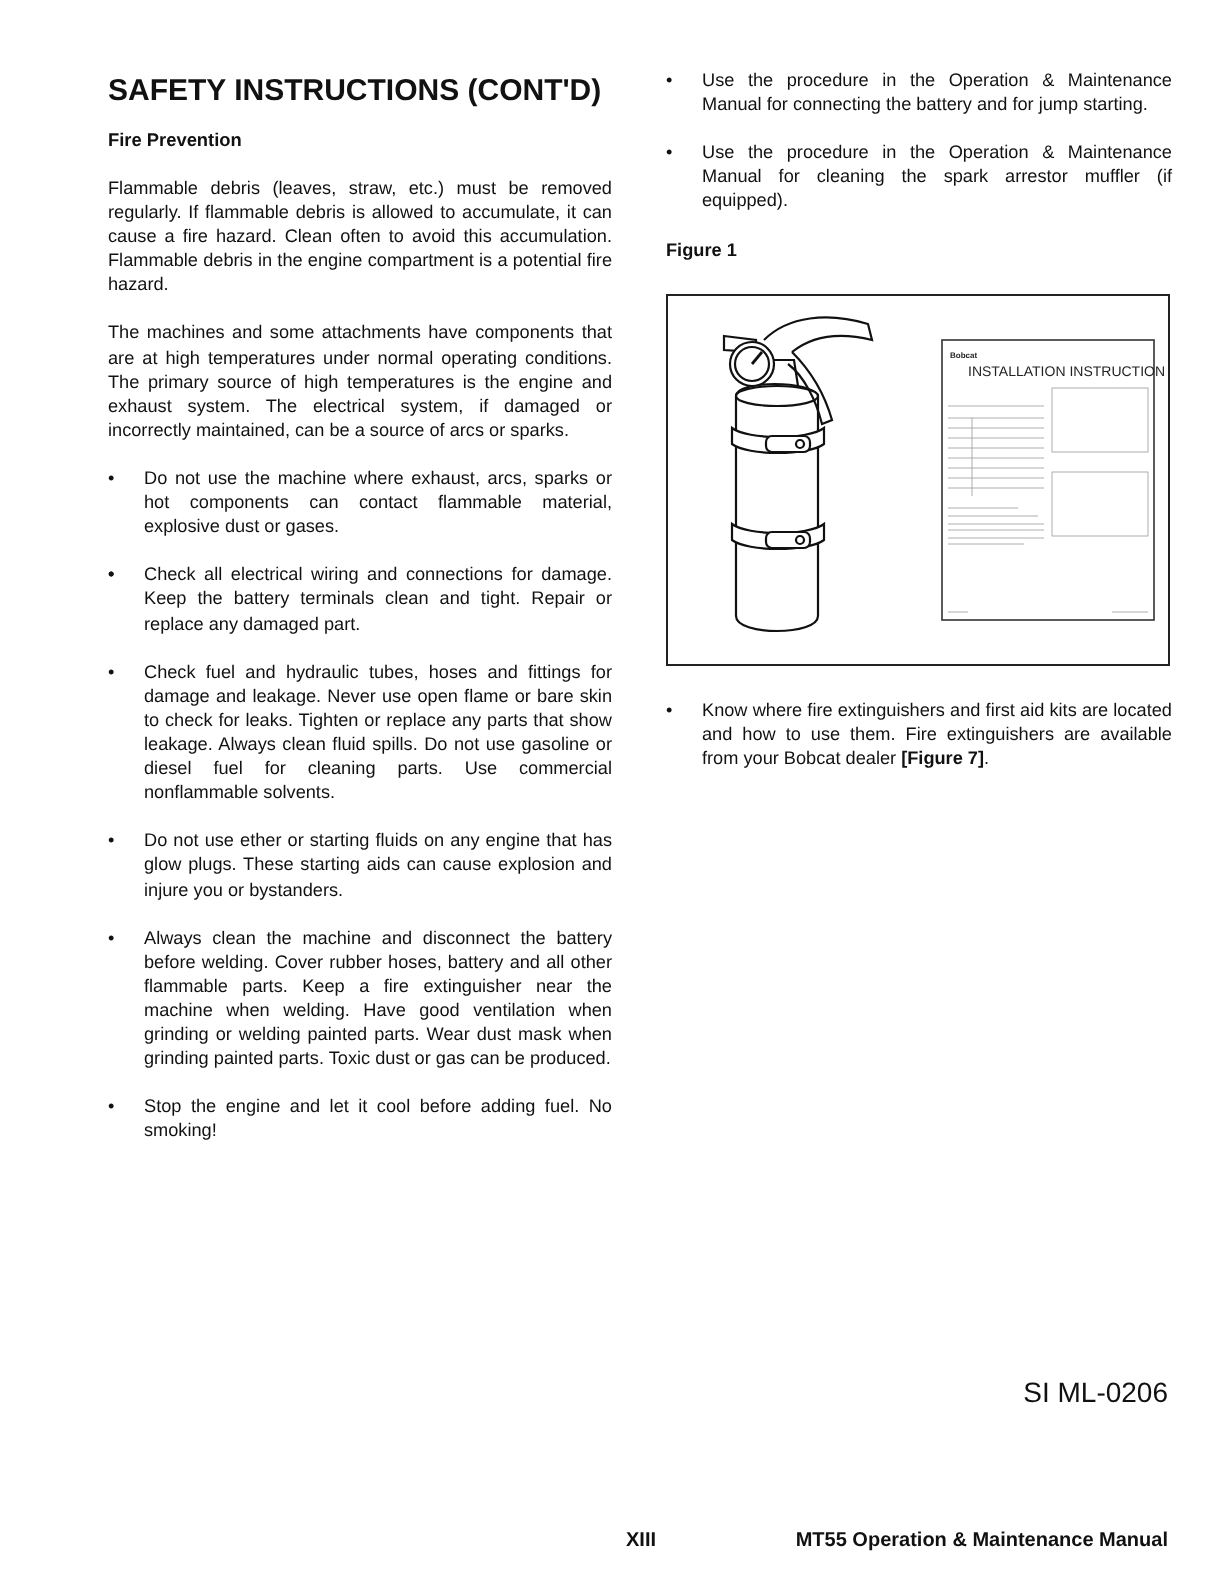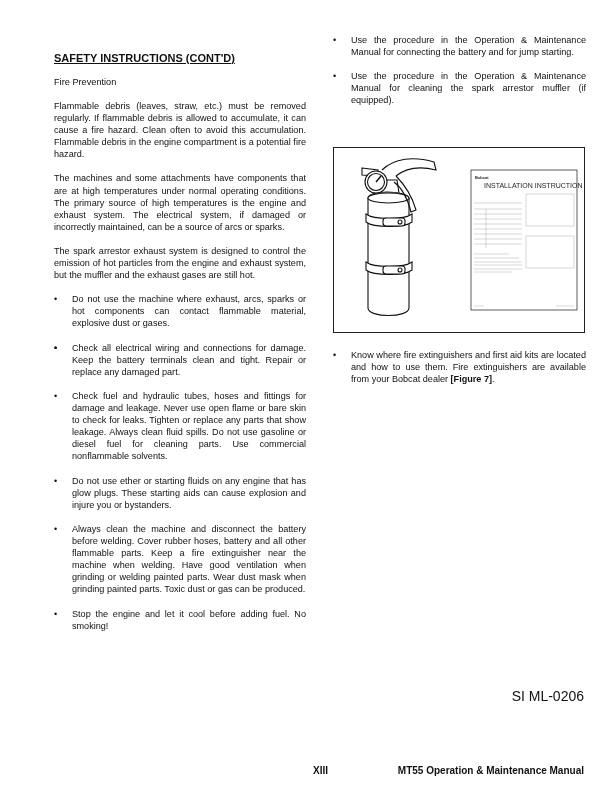--- a/index.html
+++ b/index.html
@@ -3,22 +3,22 @@
   <meta charset="utf-8">
   <style>
     html, body { margin: 0; padding: 0; background: #ffffff; }
     body {
       width: 612px; height: 792px; position: relative; overflow: hidden;
       font-family: "Liberation Sans", sans-serif; color: #111;
     }
     .col { position: absolute; font-size: 9.1px; line-height: 12.1px; }
     .left { left: 54px; top: 34px; width: 252px; }
     .right { left: 333px; top: 34px; width: 253px; }
-    h1.sec { font-size: 11px; font-weight: bold; margin: 18px 0 12px 0; line-height: 12px; text-decoration: underline; }
-    h2.sub { font-size: 9.2px; font-weight: normal; margin: 0 0 12px 0; line-height: 12px; }
+    h1.sec { font-size: 15px; font-weight: bold; margin: 6px 0 12px 0; line-height: 12px; }
+    h2.sub { font-size: 9.2px; font-weight: bold; margin: 0 0 12px 0; line-height: 12px; }
     p.para { margin: 0 0 12px 0; text-align: justify; }
     ul.bullets { list-style: none; margin: 0; padding: 0; }
     ul.bullets li { position: relative; padding-left: 18px; margin: 0 0 12.1px 0; text-align: justify; }
     ul.bullets li .dot { position: absolute; left: 0; top: 0; }
     .fig-label { font-weight: bold; margin: 2px 0 8px 0; }
     .figure { position: absolute; left: 333px; top: 147px; width: 252px; height: 186px;
       border: 1px solid #222; box-sizing: border-box; background: #fff; }
     .figure svg { position: absolute; left: 0; top: 0; }
     .fig-bullet { position: absolute; left: 333px; top: 349px; width: 253px; font-size: 9.1px; line-height: 12.1px; }
     .ref { position: absolute; right: 28px; top: 688px; font-size: 14px; }
@@ -27,37 +27,37 @@
     .footer.title { right: 28px; }
   </style>
 </head>
 <body>
 
 <div class="col left">
   <h1 class="sec">SAFETY INSTRUCTIONS (CONT'D)</h1>
   <h2 class="sub">Fire Prevention</h2>
   <p class="para">Flammable debris (leaves, straw, etc.) must be removed regularly. If flammable debris is allowed to accumulate, it can cause a fire hazard. Clean often to avoid this accumulation. Flammable debris in the engine compartment is a potential fire hazard.</p>
   <p class="para">The machines and some attachments have components that are at high temperatures under normal operating conditions. The primary source of high temperatures is the engine and exhaust system. The electrical system, if damaged or incorrectly maintained, can be a source of arcs or sparks.</p>
-  <p class="para">The spark arrestor exhaust system is designed to control the emission of hot particles from the engine and exhaust system, but the muffler and the exhaust gases are still hot.</p>
   <ul class="bullets">
     <li><span class="dot">•</span><span>Do not use the machine where exhaust, arcs, sparks or hot components can contact flammable material, explosive dust or gases.</span></li>
     <li><span class="dot">•</span></li>
     <li><span class="dot">•</span><span>Check all electrical wiring and connections for damage. Keep the battery terminals clean and tight. Repair or replace any damaged part.</span></li>
     <li><span class="dot">•</span><span>Check fuel and hydraulic tubes, hoses and fittings for damage and leakage. Never use open flame or bare skin to check for leaks. Tighten or replace any parts that show leakage. Always clean fluid spills. Do not use gasoline or diesel fuel for cleaning parts. Use commercial nonflammable solvents.</span></li>
     <li><span class="dot">•</span><span>Do not use ether or starting fluids on any engine that has glow plugs. These starting aids can cause explosion and injure you or bystanders.</span></li>
     <li><span class="dot">•</span><span>Always clean the machine and disconnect the battery before welding. Cover rubber hoses, battery and all other flammable parts. Keep a fire extinguisher near the machine when welding. Have good ventilation when grinding or welding painted parts. Wear dust mask when grinding painted parts. Toxic dust or gas can be produced.</span></li>
     <li><span class="dot">•</span><span>Stop the engine and let it cool before adding fuel. No smoking!</span></li>
   </ul>
 </div>
 
 <div class="col right">
   <ul class="bullets">
     <li><span class="dot">•</span><span>Use the procedure in the Operation &amp; Maintenance Manual for connecting the battery and for jump starting.</span></li>
     <li><span class="dot">•</span><span>Use the procedure in the Operation &amp; Maintenance Manual for cleaning the spark arrestor muffler (if equipped).</span></li>
   </ul>
+  <div class="fig-label">Figure 1</div>
 </div>
 
 <div class="figure">
   <svg width="250" height="184" viewBox="0 0 250 184">
 
     <g fill="none" stroke="#111" stroke-width="1.1">
       <path d="M34 50 C34 42 72 42 75 50 L75 160 C75 170 34 170 34 160 Z" fill="#fff"></path>
       <ellipse cx="54.5" cy="50" rx="20.5" ry="5" fill="#fff"></ellipse>
 
       <path d="M44 45 L46 32 L63 32 L65 45"></path>

